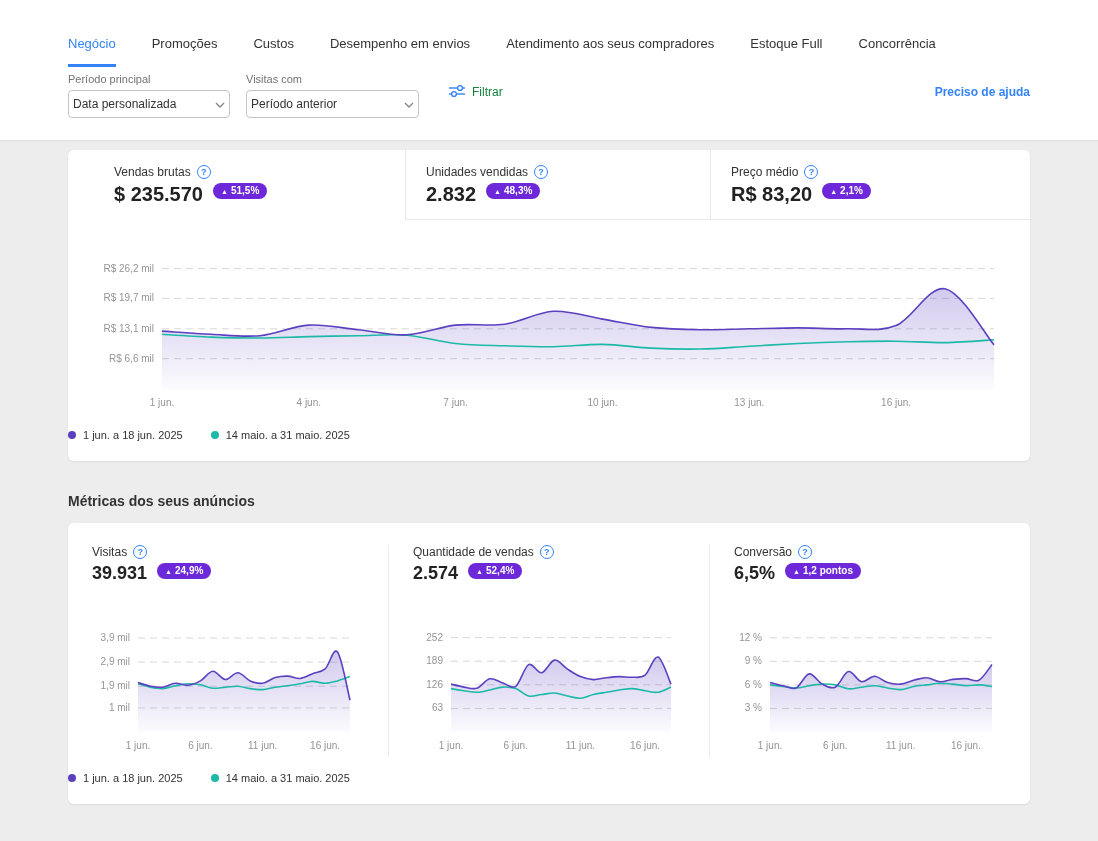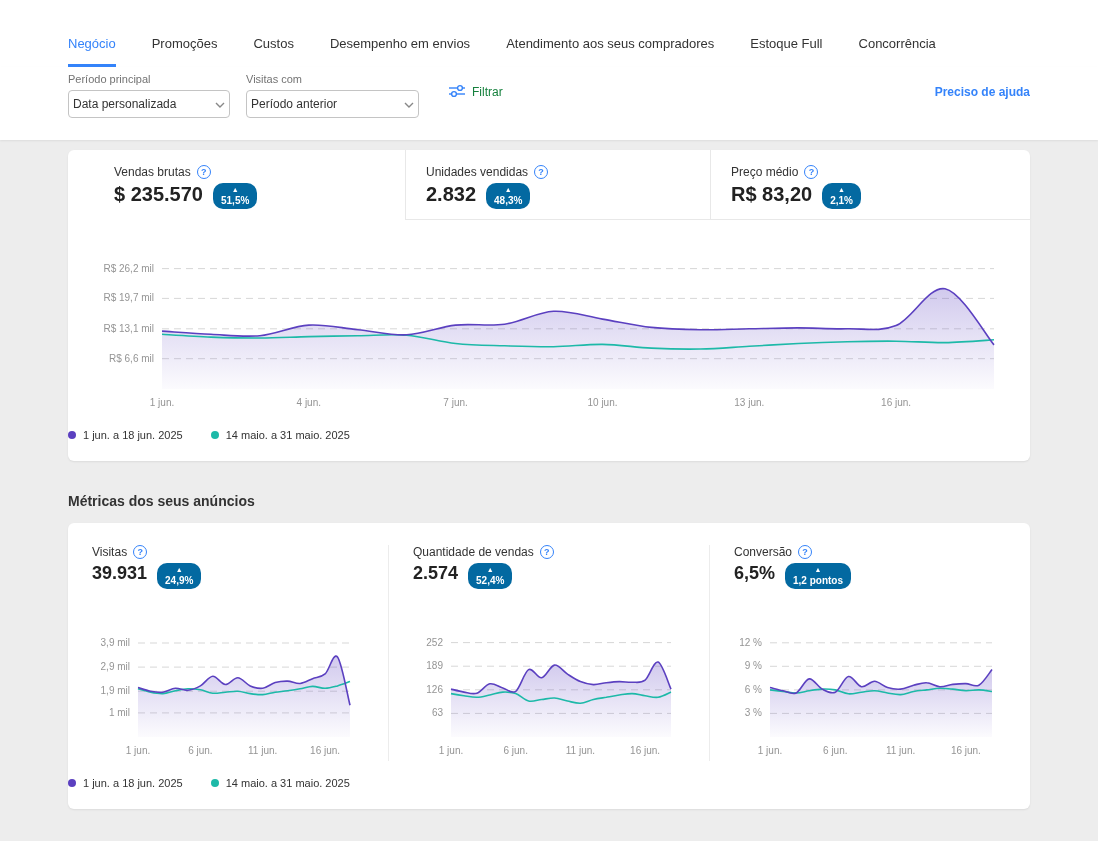--- a/index.html
+++ b/index.html
@@ -24,21 +24,21 @@
 
   .kpi-row { display:flex; height:70px; }
   .kpi { padding:15px 0 0 20px; border-bottom:1px solid #e8e8e8; cursor:pointer; }
   .kpi + .kpi { border-left:1px solid #e8e8e8; }
   .kpi.selected { border-bottom:none;padding-left:46px; }
   .kpi-1 { flex:0 0 337px; } .kpi-2 { flex:0 0 305px; } .kpi-3 { flex:1; }
   .label-row { display:flex; align-items:center; gap:6px; font-size:12px; color:#333; }
   .help-icon { width:14px; height:14px; border:1px solid #3483fa; border-radius:50%; color:#3483fa; font-size:9px; font-weight:bold; display:inline-flex; align-items:center; justify-content:center; cursor:pointer; flex:none; }
   .value-row { display:flex; align-items:flex-start; gap:10px; margin-top:4px; }
   .kpi-value { font-size:20px; font-weight:bold; color:#222; }
-  .badge { background:#0369a1; color:#fff; font-size:10px; font-weight:bold; padding:3px 8px; border-radius:10px; display:inline-flex; align-items:center; gap:3px; line-height:1;flex-direction:column; }
+  .badge { background:#6d28d9; color:#fff; font-size:10px; font-weight:bold; padding:3px 8px; border-radius:10px; display:inline-flex; align-items:center; gap:3px; line-height:1; }
   .badge .arrow { font-size:7px; }
 
   .chart-wrap { padding:28px 22px 0 12px; }
   .main-chart { height:165px; width:100%; }
   .legend { display:flex; align-items:center; gap:28px; padding:16px 0 20px; font-size:11px; color:#333; }
   .legend-item { display:inline-flex; align-items:center; }
   .dot { width:8px; height:8px; border-radius:50%; display:inline-block; margin-right:7px; }
 
   .section-title { font-size:14px; font-weight:bold; color:#333; margin:32px 0 14px; }
   .metrics-card { padding-top:22px; margin-bottom:20px; }

